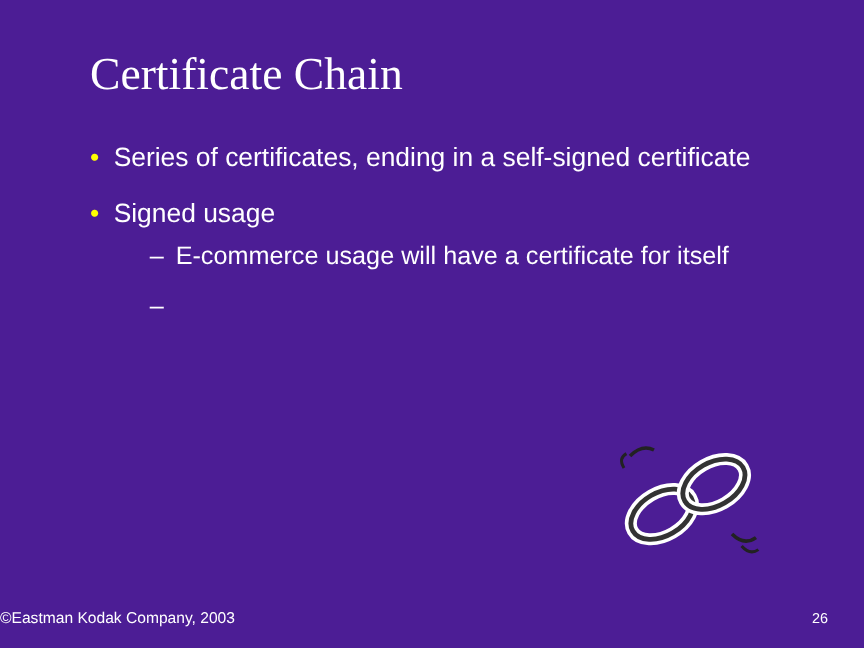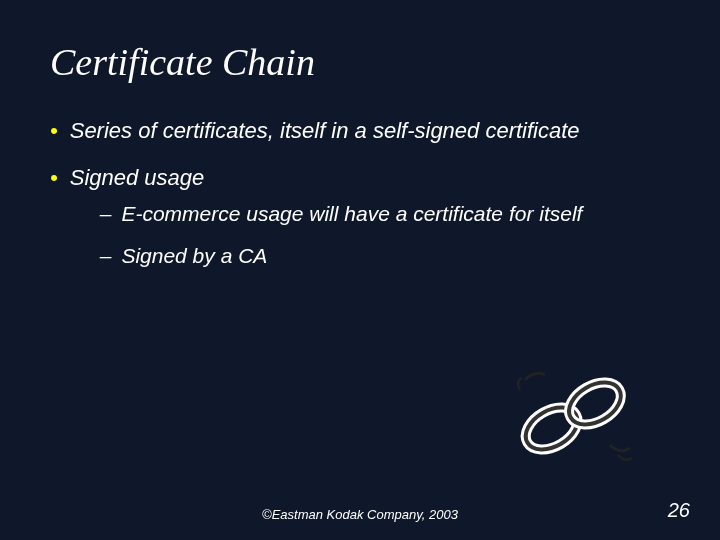--- a/index.html
+++ b/index.html
@@ -9,24 +9,23 @@
       height: 540px;
       overflow: hidden;
       background: #0000cc;
       font-family: Arial, sans-serif;
       color: white;
     }
 
     .slide {
       width: 720px;
       height: 540px;
-      background: #0f172a;
+      background: #4c1d95;
       position: relative;
-      padding: 40px 50px 50px 50px;
-      font-style: italic;
+      padding: 40px 50px 50px 75px;
     }
 
     .title {
       font-size: 38px;
       font-weight: normal;
       color: white;
       margin-bottom: 30px;
       font-family: Georgia, serif;
     }
 
@@ -78,59 +77,58 @@
       right: 80px;
       width: 130px;
       height: 110px;
     }
 
     .footer {
       position: absolute;
       bottom: 18px;
       left: 0;
       right: 0;
-      text-align: center;
+      text-align: left;
       font-size: 13px;
       color: white;
     }
 
     .page-number {
       position: absolute;
       bottom: 18px;
       right: 30px;
-      font-size: 20px;
+      font-size: 12px;
       color: white;
       text-align: center;
     }
   </style>
 </head>
 <body>
 
 <div class="slide">
 
   <h1 class="title">Certificate Chain</h1>
 
   <div class="content">
     <ul class="bullet-list">
       <li>
         <span class="bullet-dot">•</span>
-        <span>Series of certificates, itself in a self-signed certificate</span>
+        <span>Series of certificates, ending in a self-signed certificate</span>
       </li>
       <li>
         <span class="bullet-dot">•</span>
         <div>
           <span>Signed usage</span>
           <ul class="sub-list">
             <li>
               <span class="sub-dash">–</span>
               <span>E-commerce usage will have a certificate for itself</span>
             </li>
             <li>
               <span class="sub-dash">–</span>
-              <span>Signed by a CA</span>
             </li>
           </ul>
         </div>
       </li>
     </ul>
   </div>
 
   <svg class="chain-icon" viewBox="0 0 130 110" xmlns="http://www.w3.org/2000/svg">
 
     <g transform="rotate(-30, 65, 55)">

